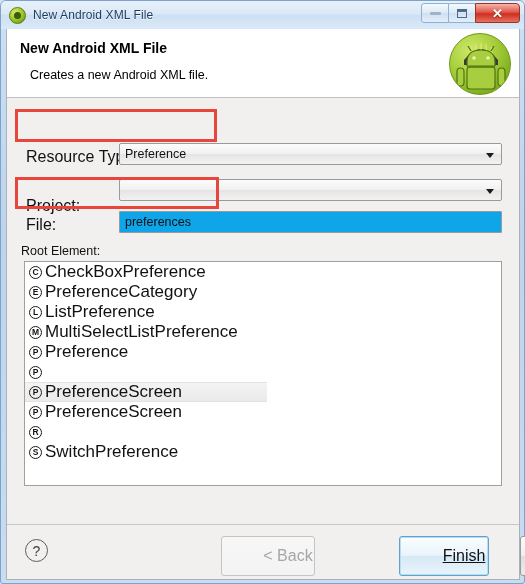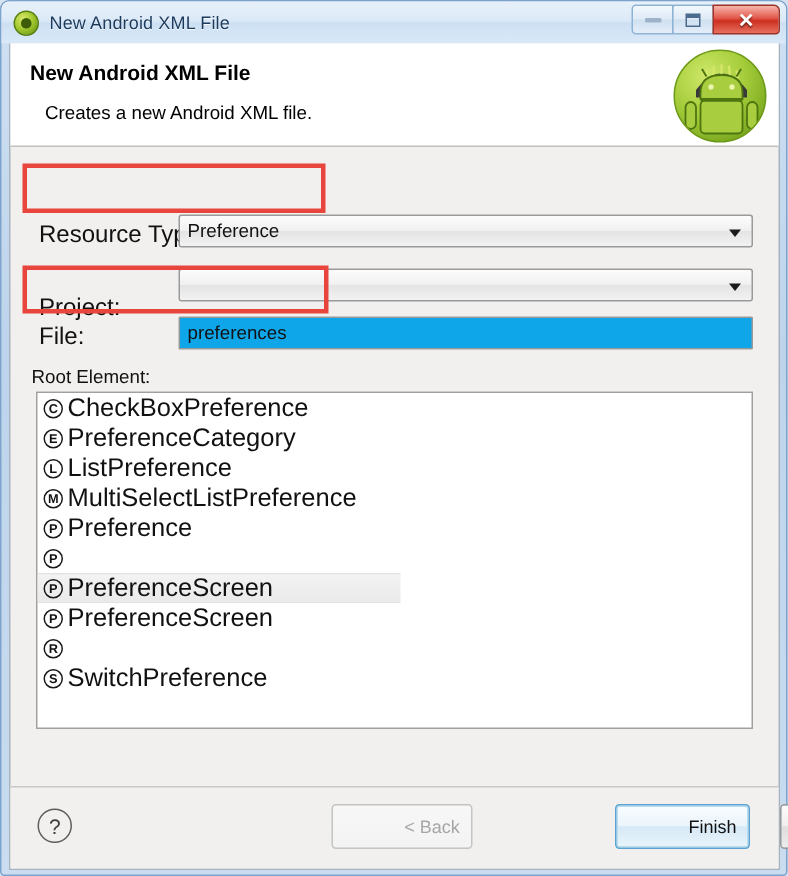--- a/index.html
+++ b/index.html
@@ -179,25 +179,25 @@
     background: #f1f0ee;
   }
   #help-icon {
     position: absolute; left: 18px; top: 14px;
     width: 23px; height: 23px; border-radius: 50%;
     border: 1.6px solid #5d5d5d;
     display: flex; align-items: center; justify-content: center;
     font-size: 14px; color: #3d3d3d; font-weight: normal;
   }
   .btn {
-    position: absolute; top: 11px; height: 30px;
+    position: absolute; top: 11px; height: 40px;
     border: 1px solid #9a9a9a;
     border-radius: 3px;
     background: linear-gradient(to bottom, #fbfbfb 0%, #f0f0f0 48%, #dedede 51%, #ececec 100%);
-    font-size: 12px; color: #111;
+    font-size: 16px; color: #111;
     display: flex; align-items: center; justify-content: center;
     font-family: "Liberation Sans", sans-serif;
     padding-left: 40px;
   }
   .btn.disabled {
     color: #a6a6a6;
     background: linear-gradient(to bottom, #f7f7f7 0%, #f3f3f3 100%);
     border-color: #c4c4c4;
   }
   .btn.default {
@@ -312,21 +312,21 @@
         </div>
         <div class="lrow">
           <span class="licon">S</span>
           <span class="ltext">SwitchPreference</span>
         </div>
       </div>
 
     <div id="btnbar">
       <div id="help-icon">?</div>
       <div class="btn disabled" style="left:214px; width:94px;">&lt; Back</div>
-      <div class="btn default" style="left:403px; width:90px;">Finish</div>
+      <div class="btn default" style="left:392px; width:90px;text-decoration:underline;">Finish</div>
       <div class="btn" style="left:513px; width:88px;">Cancel</div>
     </div>
 
   </div>
 
   <div class="redbox" style="left:14px; top:108px; width:202px; height:33px;"></div>
   <div class="redbox" style="left:14px; top:176px; width:204px; height:32px;"></div>
 
 </div>
 

